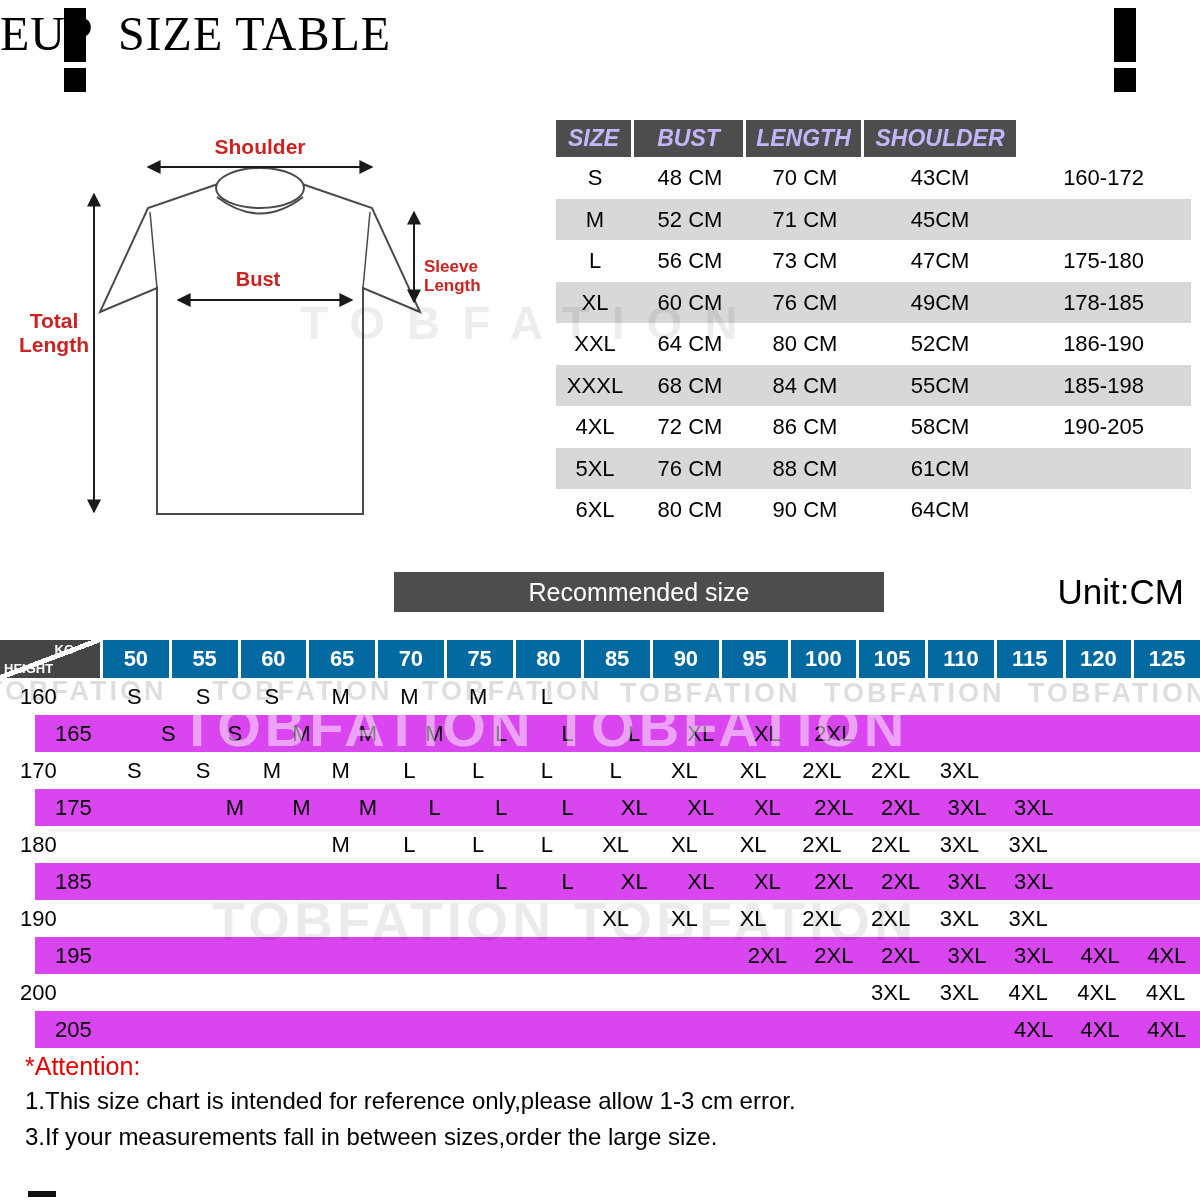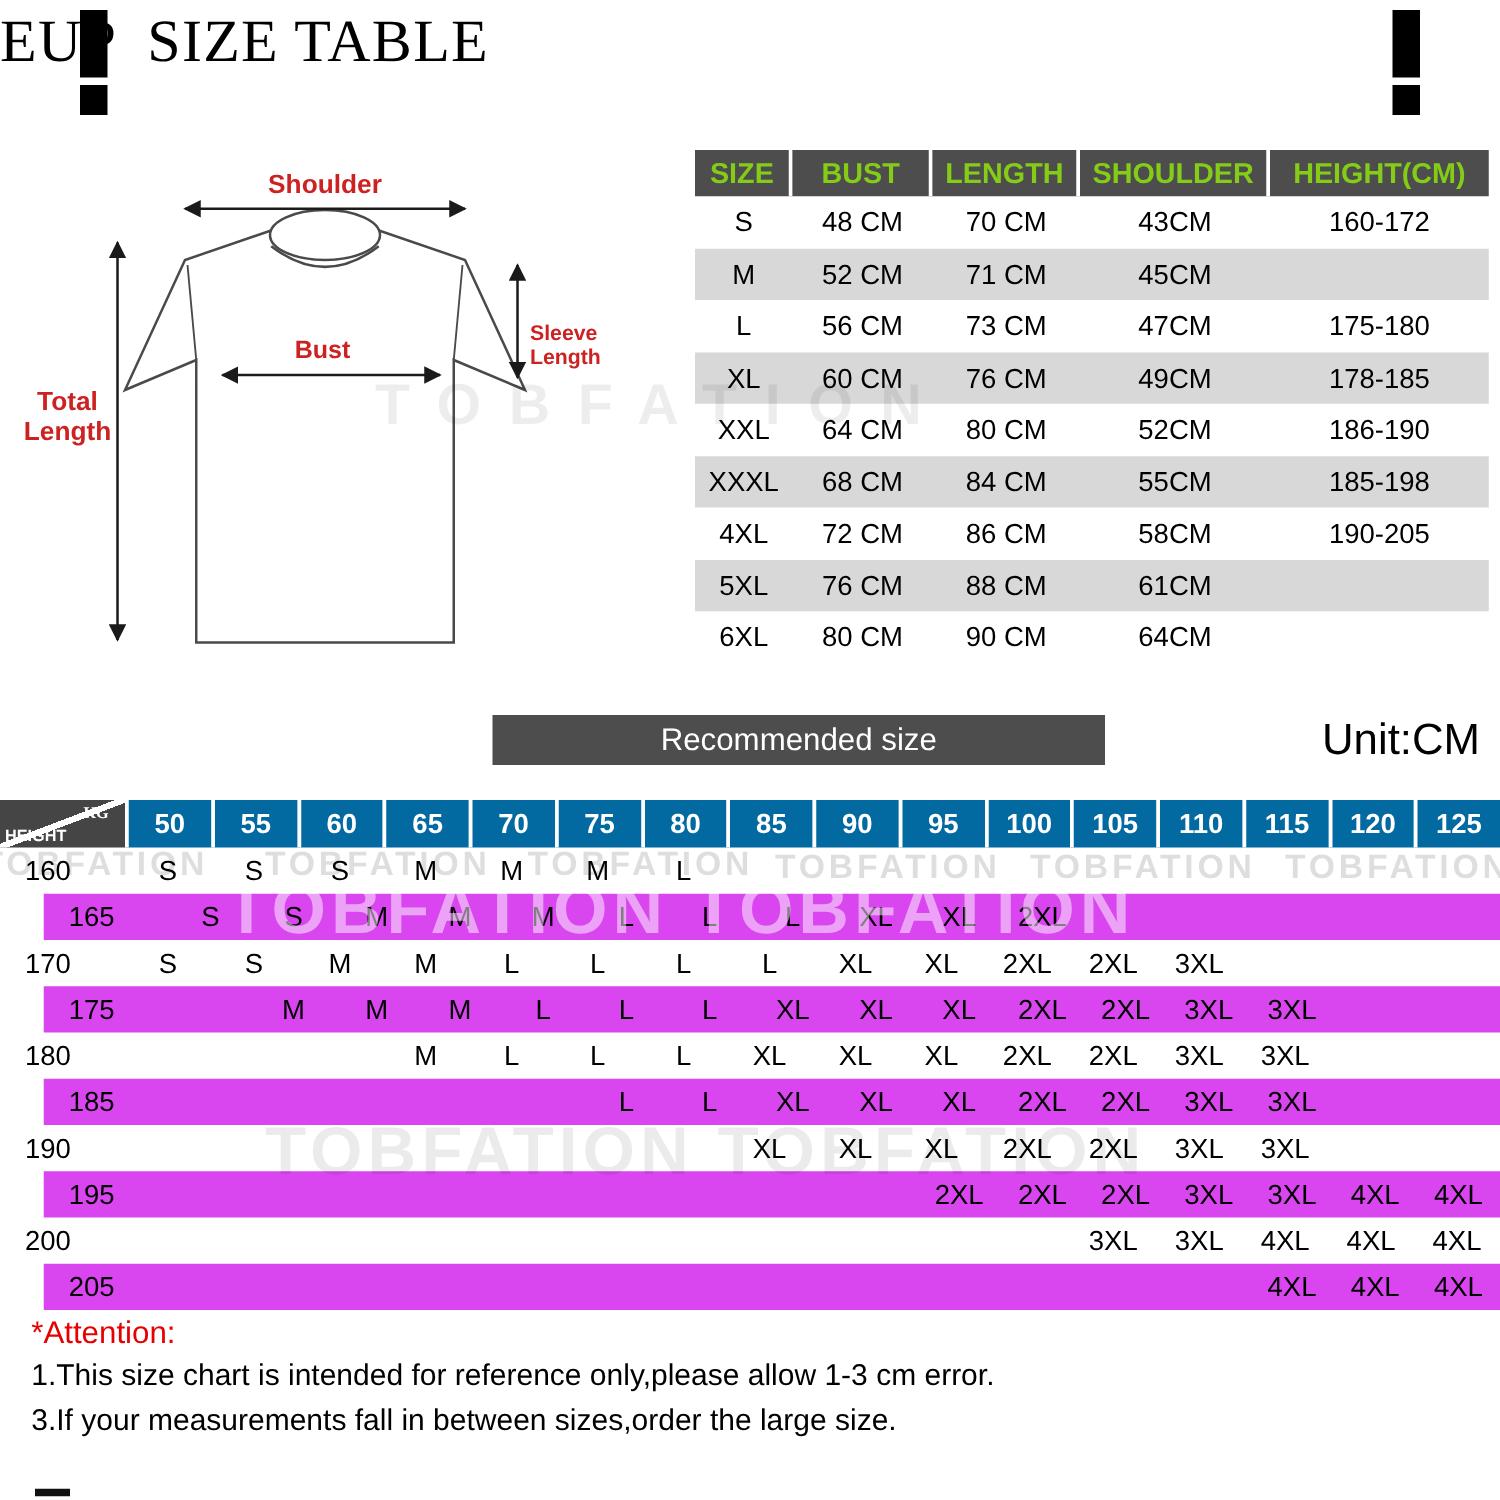--- a/index.html
+++ b/index.html
@@ -16,42 +16,42 @@
   #br2{right:64px;top:68px;height:24px;}
 
   
   .diagram{position:absolute;left:10px;top:112px;width:540px;height:460px;}
   .diagram svg text{font-family:"Liberation Sans",sans-serif;}
   .red-lab{fill:#cc2222;font-weight:bold;}
 
   
   .size-table{position:absolute;left:556px;top:120px;width:635px;}
   .st-head,.st-row{display:grid;grid-template-columns:78px 112px 118px 152px 175px;}
-  .st-hcell{height:37px;line-height:37px;background:#4d4d4d;color:#84cc16;font-weight:bold;
-    font-size:23px;text-align:center;border-right:3px solid #fff;box-sizing:border-box;}
+  .st-hcell{height:37px;line-height:37px;background:#4d4d4d;color:#c4b5fd;font-weight:bold;
+    font-size:23px;text-align:center;border-right:3px solid #fff;box-sizing:border-box;font-style:italic;}
   .st-hcell:last-child{border-right:none;}
   .st-row{height:41.5px;line-height:41.5px;font-size:22px;text-align:center;}
   .st-row.alt{background:#d8d8d8;}
 
   
   .rec-bar{position:absolute;left:355px;top:572px;width:490px;height:40px;background:#4d4d4d;
     color:#fff;font-size:25px;text-align:center;line-height:40px;margin-left:39px;}
   .unit{position:absolute;right:16px;top:572px;font-size:35px;}
 
   
   .matrix{position:absolute;left:0;top:640px;width:1200px;}
   .kg-row,.m-row{display:grid;grid-template-columns:100px repeat(16,1fr);}
   .kg-row{height:38px;}
   .kg-cell{background:#0369a1;color:#fff;font-weight:bold;font-size:22px;display:flex;
     align-items:center;justify-content:center;border-left:3px solid #fff;box-sizing:border-box;}
   .corner{position:relative;background:#454545;}
   .corner::after{content:"";position:absolute;inset:0;
     background:linear-gradient(to bottom right,transparent 46%,#fff 46%,#fff 53%,transparent 53%);}
   .corner span{position:absolute;color:#fff;font-size:13px;font-weight:bold;z-index:2;}
-  .corner .kg-lab{top:2px;right:13px;font-family:Liberation Serif, serif;}
+  .corner .kg-lab{top:2px;right:26px;}
   .corner .h-lab{bottom:2px;left:4px;}
   .m-row{height:37px;align-items:center;font-size:22px;}
   .m-row.alt{background:#d946ef;margin-left:35px;}
   .m-height{padding-left:20px;text-align:left;}
   .m-cell{text-align:center;}
 
   
   .attention{position:absolute;left:25px;top:1052px;}
   .att-title{color:#e60000;font-size:25px;margin-bottom:2px;}
   .att-item{font-size:24px;line-height:36px;}
@@ -108,21 +108,20 @@
       <text class="red-lab" x="414" y="179" font-size="17" text-anchor="start">Length</text>
     </svg>
   </div>
 
   <div class="size-table">
     <div class="st-head">
         <div class="st-hcell">SIZE</div>
         <div class="st-hcell">BUST</div>
         <div class="st-hcell">LENGTH</div>
         <div class="st-hcell">SHOULDER</div>
-        <div class="st-hcell">HEIGHT(CM)</div>
       </div>
     <div>
         <div class="st-row">
           <div class="st-cell">S</div>
           <div class="st-cell">48 CM</div>
           <div class="st-cell">70 CM</div>
           <div class="st-cell">43CM</div>
           <div class="st-cell">160-172</div>
         </div>
         <div class="st-row alt">

